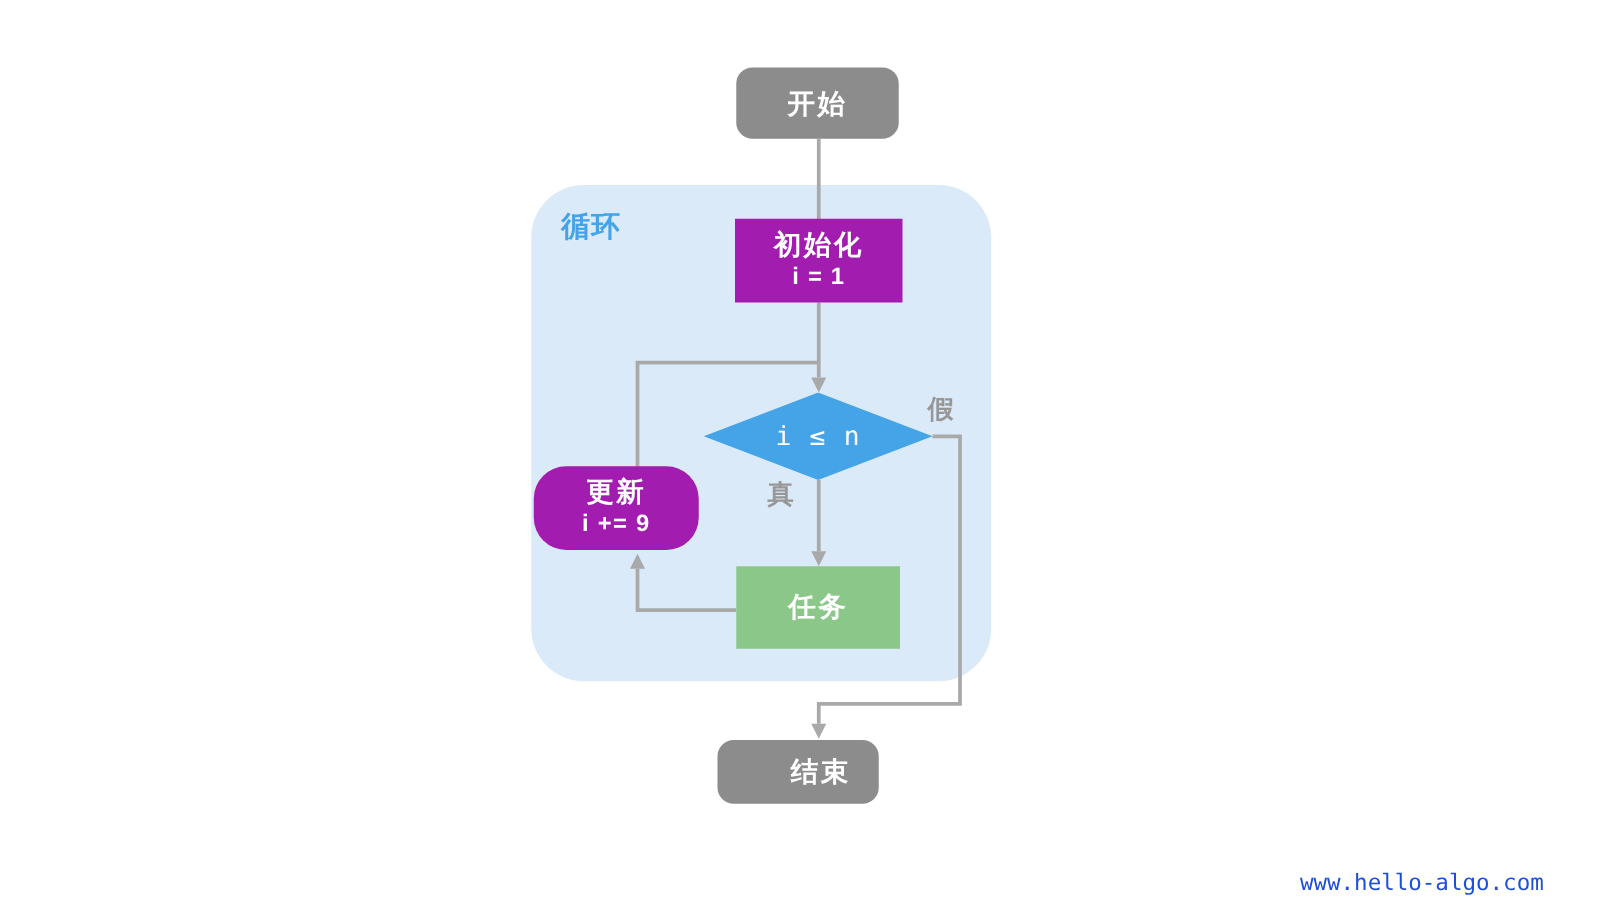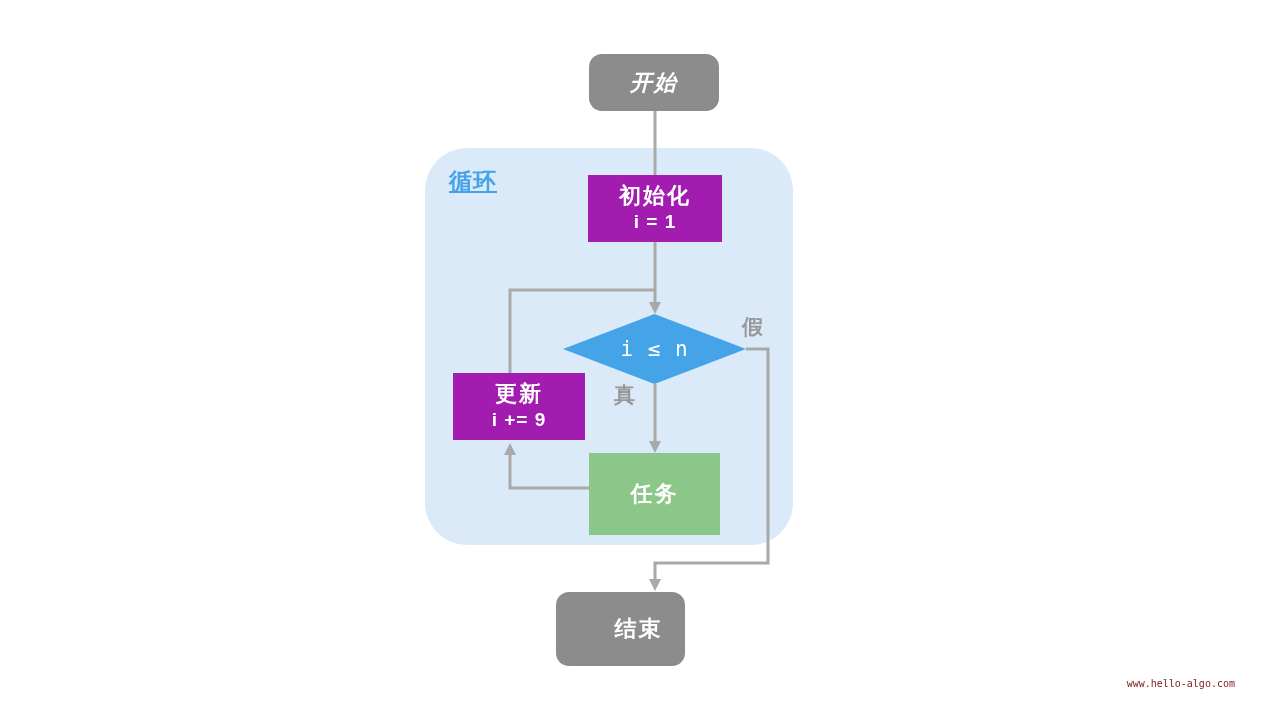--- a/index.html
+++ b/index.html
@@ -27,21 +27,20 @@
   }
   .loop-label {
     position: absolute;
     left: 449px;
     top: 166px;
     font-size: 23px;
     font-weight: bold;
     color: #45A3E8;
     z-index: 4;
     letter-spacing: 1px;
-    text-decoration: underline;
   }
   svg.connectors {
     position: absolute;
     left: 0;
     top: 0;
     z-index: 2;
   }
   .node {
     position: absolute;
     z-index: 3;
@@ -65,25 +64,25 @@
     font-weight: bold;
     letter-spacing: 1px;
     line-height: 1.35;
   }
   .terminal {
     background: #8C8C8C;
     border-radius: 13px;
   }
   .process-blue { background: #a21caf; }
   .process-green { background: #8CC78A; }
-  .node-start { left: 589px; top: 54px;  width: 130px; height: 57px; font-style: italic; }
+  .node-start { left: 589px; top: 54px;  width: 130px; height: 57px; }
   .node-init  { left: 588px; top: 175px; width: 134px; height: 67px; }
-  .node-update{ left: 453px; top: 373px; width: 132px; height: 67px; }
-  .node-task  { left: 589px; top: 453px; width: 131px; height: 82px; }
-  .node-end   { left: 556px; top: 592px; width: 129px; height: 74px; padding-left: 36px; }
+  .node-update{ left: 427px; top: 373px; width: 132px; height: 67px; border-radius: 26px; }
+  .node-task  { left: 589px; top: 453px; width: 131px; height: 66px; }
+  .node-end   { left: 574px; top: 592px; width: 129px; height: 51px; padding-left: 36px; }
   .diamond {
     position: absolute;
     left: 563px;
     top: 314px;
     width: 183px;
     height: 70px;
     background: #45A3E8;
     clip-path: polygon(50% 0, 100% 50%, 50% 100%, 0 50%);
     z-index: 3;
     display: flex;
@@ -102,24 +101,24 @@
     z-index: 4;
     font-size: 21px;
     font-weight: bold;
     color: #979797;
   }
   .label-false { left: 742px; top: 313px; }
   .label-true  { left: 614px; top: 381px; }
   .watermark {
     position: absolute;
     right: 45px;
-    top: 678px;
+    top: 696px;
     font-family: "DejaVu Sans Mono", monospace;
-    font-size: 10px;
-    color: #7f1d1d;
+    font-size: 18px;
+    color: #1d4ed8;
     z-index: 4;
   }
 </style>
 </head>
 <body>
 
 <div class="canvas">
 
   <div class="loop-container"></div>
   <div class="loop-label">循环</div>

